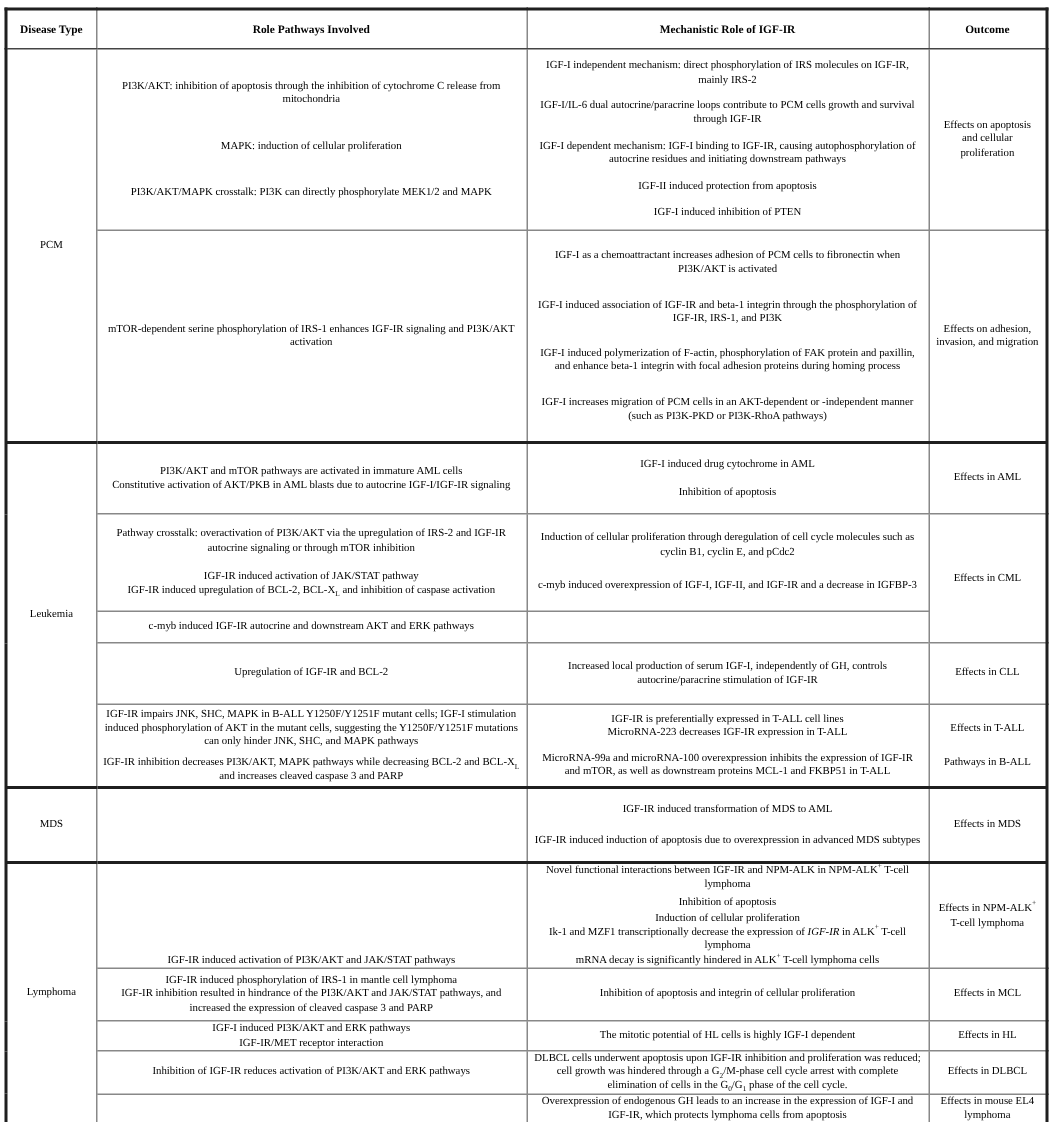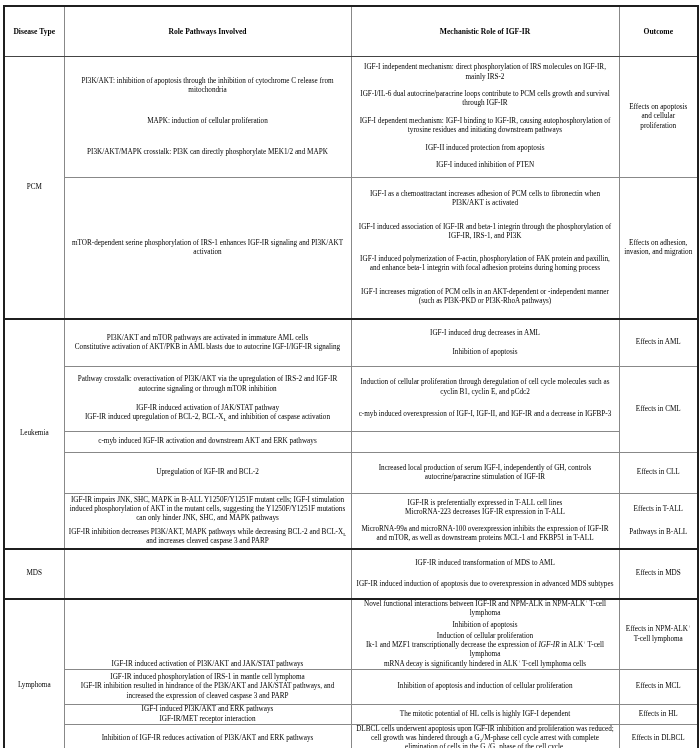--- a/index.html
+++ b/index.html
@@ -1,19 +1,19 @@
 <!DOCTYPE html>
 <html><head>
 <meta charset="utf-8">
 <style>
   html,body{margin:0;padding:0;background:#ffffff;}
   body{width:700px;height:748px;font-family:"Liberation Serif","DejaVu Serif",serif;color:#000;}
   table{border-collapse:collapse;table-layout:fixed;width:694px;margin:5px 3px;border:2px solid #1f1f1f;}
   th,td{border:1px solid #888;vertical-align:middle;overflow:hidden;}
-  th{font-size:7.6px;font-weight:bold;padding:20px 2px;text-align:center;border-bottom:1px solid #444;}
+  th{font-size:7.6px;font-weight:bold;padding:8px 2px;text-align:center;border-bottom:1px solid #444;}
   td{font-size:7.2px;line-height:1.28;padding:0 4px;}
   p{margin:0;text-align:center;width:100%;}
   i{font-style:italic;}
   sub,sup{font-size:68%;line-height:0;}
   .cell{display:flex;flex-direction:column;justify-content:space-evenly;align-items:center;gap:2px;}
   tr.sec > td{border-top:2px solid #1f1f1f;}
   td.va-top{vertical-align:top;}
   td.va-top > .cell{justify-content:flex-end;padding-top:1px;}
   tr.r-pcm1  > td > .cell{min-height:120px}
   tr.r-pcm2  > td > .cell{min-height:140px}
@@ -59,21 +59,21 @@
           <div class="cell">
         <p>PI3K/AKT: inhibition of apoptosis through the inhibition of cytochrome C release from mitochondria</p>
         <p>MAPK: induction of cellular proliferation</p>
         <p>PI3K/AKT/MAPK crosstalk: PI3K can directly phosphorylate MEK1/2 and MAPK</p>
       </div>
         </td>
       <td>
           <div class="cell">
         <p>IGF-I independent mechanism: direct phosphorylation of IRS molecules on IGF-IR, mainly IRS-2</p>
         <p>IGF-I/IL-6 dual autocrine/paracrine loops contribute to PCM cells growth and survival through IGF-IR</p>
-        <p>IGF-I dependent mechanism: IGF-I binding to IGF-IR, causing autophosphorylation of tyrosine residues and initiating downstream pathways</p>
+        <p>IGF-I dependent mechanism: IGF-I binding to IGF-IR, causing autophosphorylation of autocrine residues and initiating downstream pathways</p>
         <p>IGF-II induced protection from apoptosis</p>
         <p>IGF-I induced inhibition of PTEN</p>
       </div>
         </td>
       <td>
           <div class="cell">
             <p>Effects on apoptosis and cellular proliferation</p>
           </div>
         </td>
     </tr>
@@ -104,21 +104,21 @@
             <p>Leukemia</p>
           </div>
         </td>
       <td>
           <div class="cell">
         <p>PI3K/AKT and mTOR pathways are activated in immature AML cells<br>Constitutive activation of AKT/PKB in AML blasts due to autocrine IGF-I/IGF-IR signaling</p>
       </div>
         </td>
       <td>
           <div class="cell">
-        <p>IGF-I induced drug decreases in AML</p>
+        <p>IGF-I induced drug cytochrome in AML</p>
         <p>Inhibition of apoptosis</p>
       </div>
         </td>
       <td>
           <div class="cell">
             <p>Effects in AML</p>
           </div>
         </td>
     </tr>
     <tr class="r-cmla">
@@ -136,21 +136,21 @@
         </td>
       <td rowspan="2">
           <div class="cell">
             <p>Effects in CML</p>
           </div>
         </td>
     </tr>
     <tr class="r-cmlb">
       <td>
           <div class="cell">
-        <p>c-myb induced IGF-IR activation and downstream AKT and ERK pathways</p>
+        <p>c-myb induced IGF-IR autocrine and downstream AKT and ERK pathways</p>
       </div>
         </td>
       <td>
           <div class="cell"></div>
         </td>
     </tr>
     <tr class="r-cll">
       <td>
           <div class="cell">
         <p>Upregulation of IGF-IR and BCL-2</p>
@@ -235,21 +235,21 @@
         </td>
     </tr>
     <tr class="r-mcl">
       <td>
           <div class="cell">
         <p>IGF-IR induced phosphorylation of IRS-1 in mantle cell lymphoma<br>IGF-IR inhibition resulted in hindrance of the PI3K/AKT and JAK/STAT pathways, and increased the expression of cleaved caspase 3 and PARP</p>
       </div>
         </td>
       <td>
           <div class="cell">
-        <p>Inhibition of apoptosis and induction of cellular proliferation</p>
+        <p>Inhibition of apoptosis and integrin of cellular proliferation</p>
       </div>
         </td>
       <td>
           <div class="cell">
             <p>Effects in MCL</p>
           </div>
         </td>
     </tr>
     <tr class="r-hl">
       <td>

